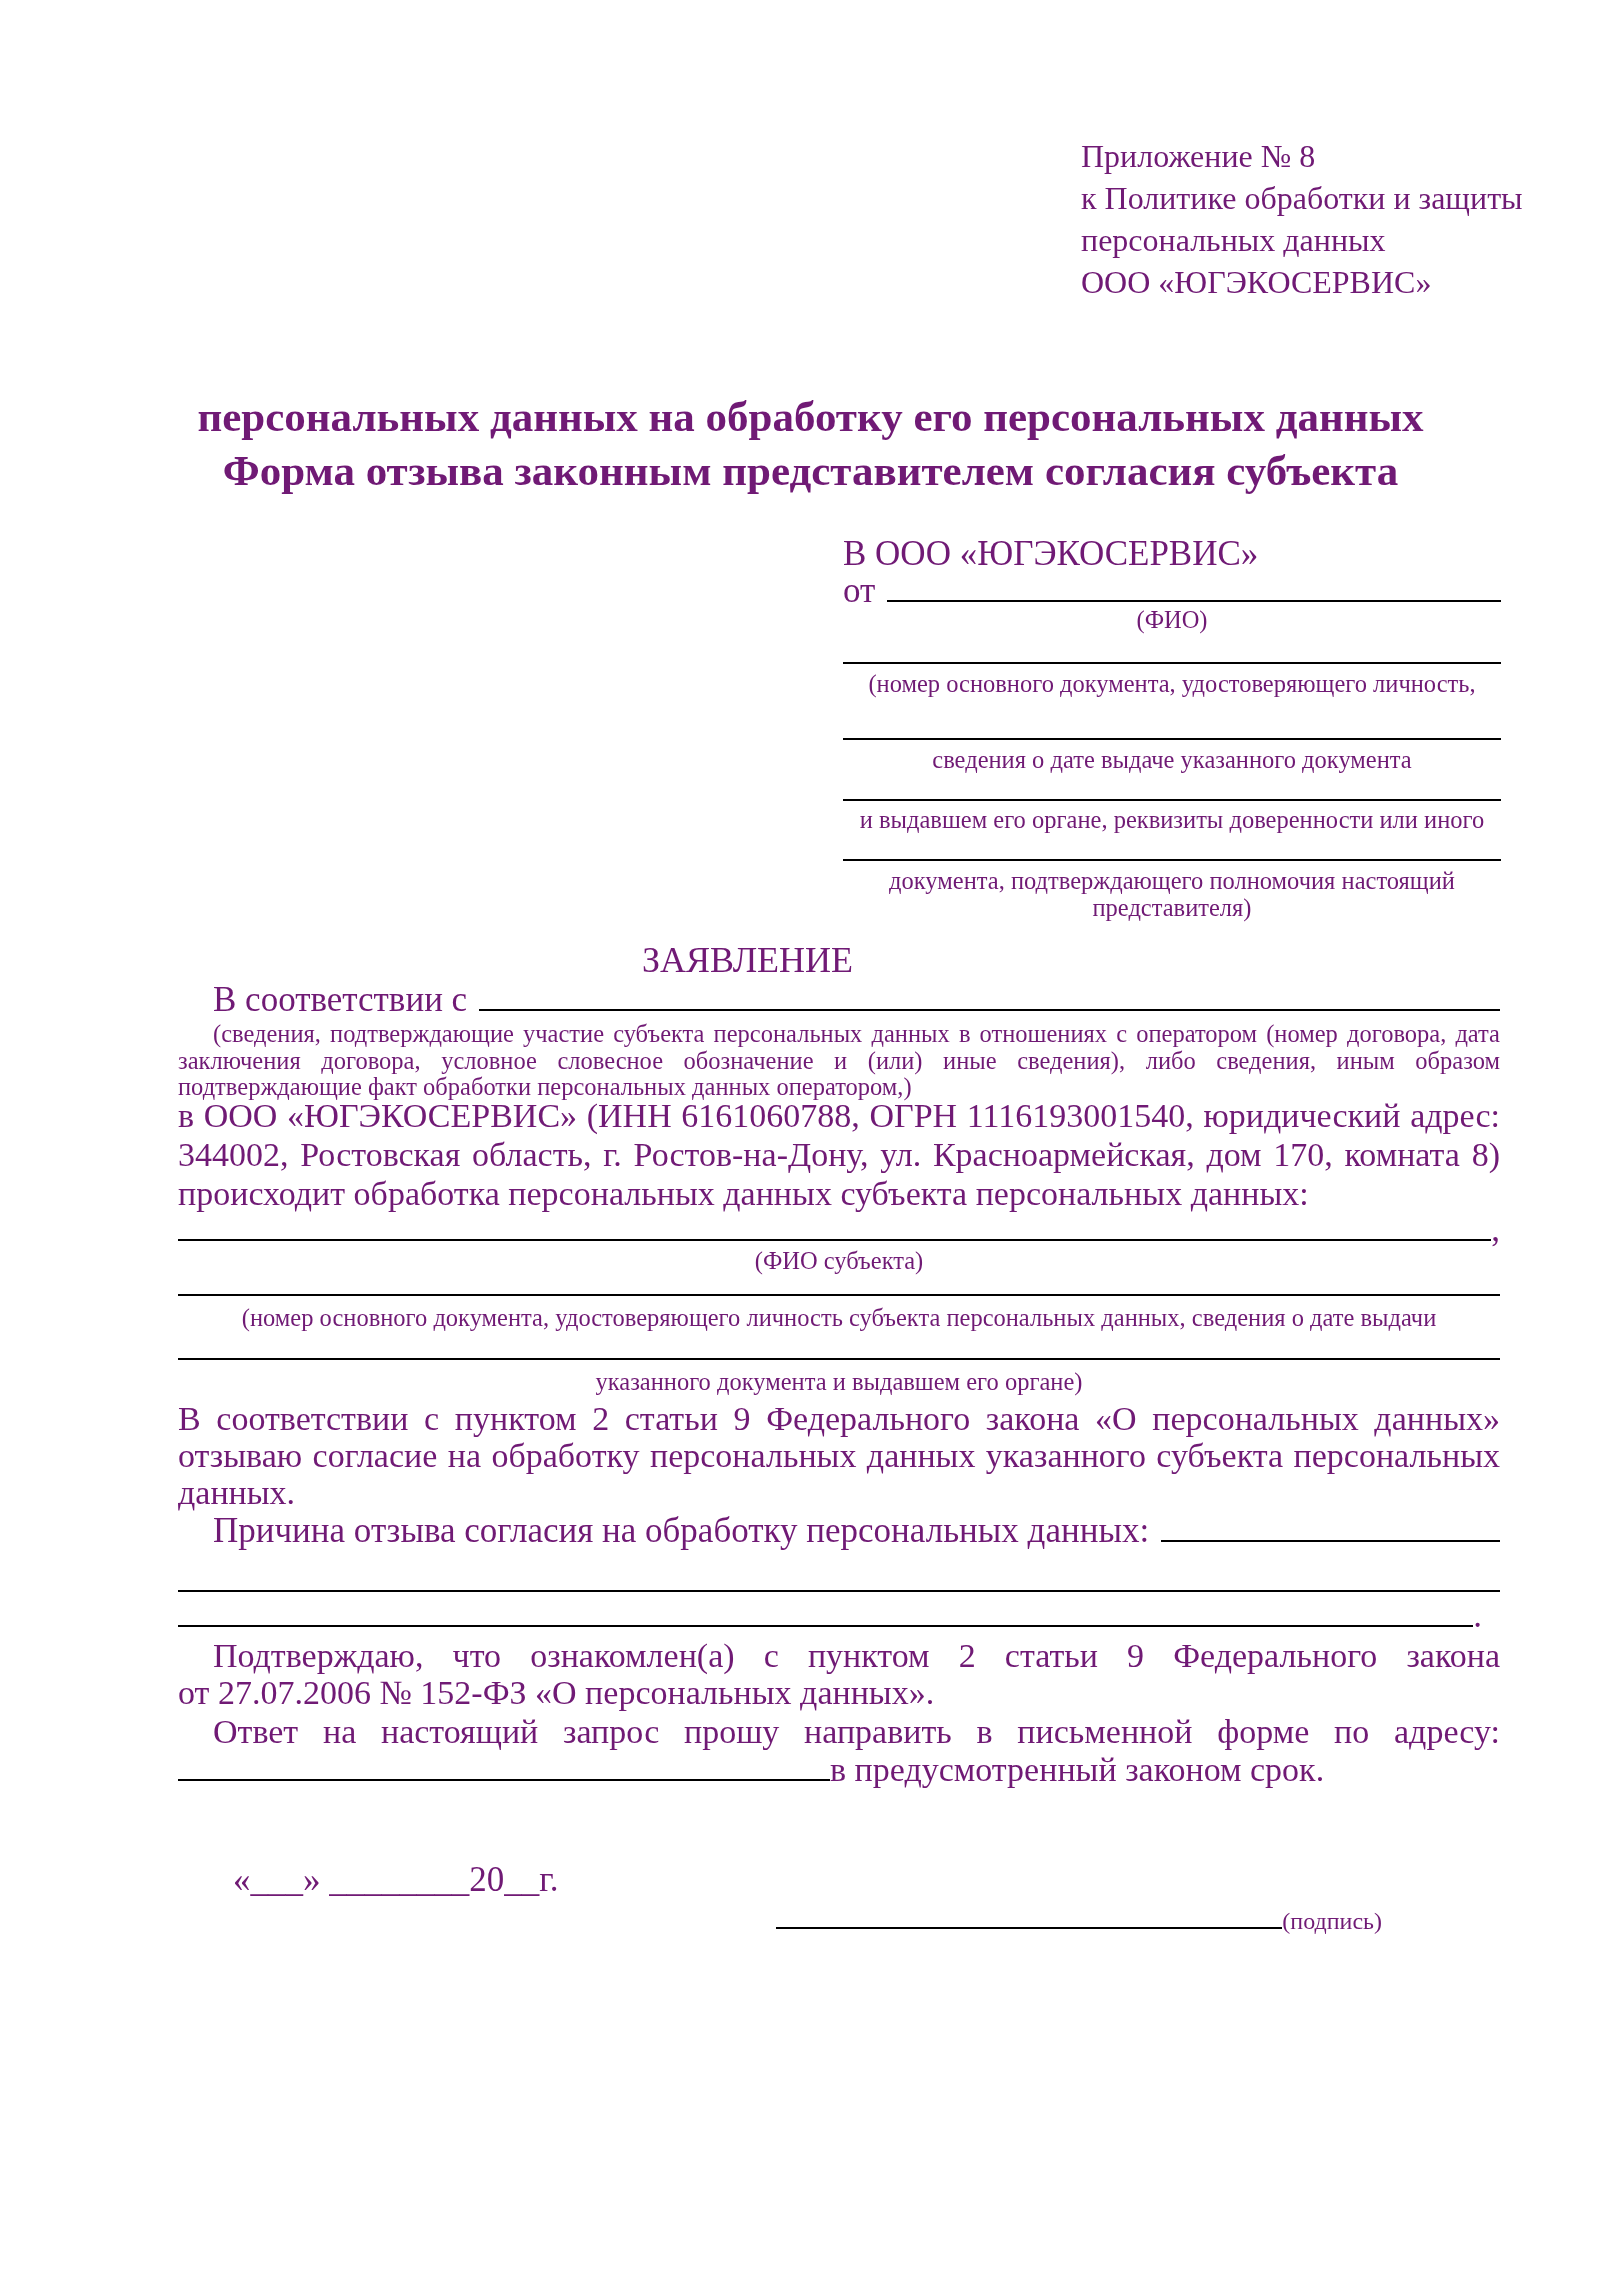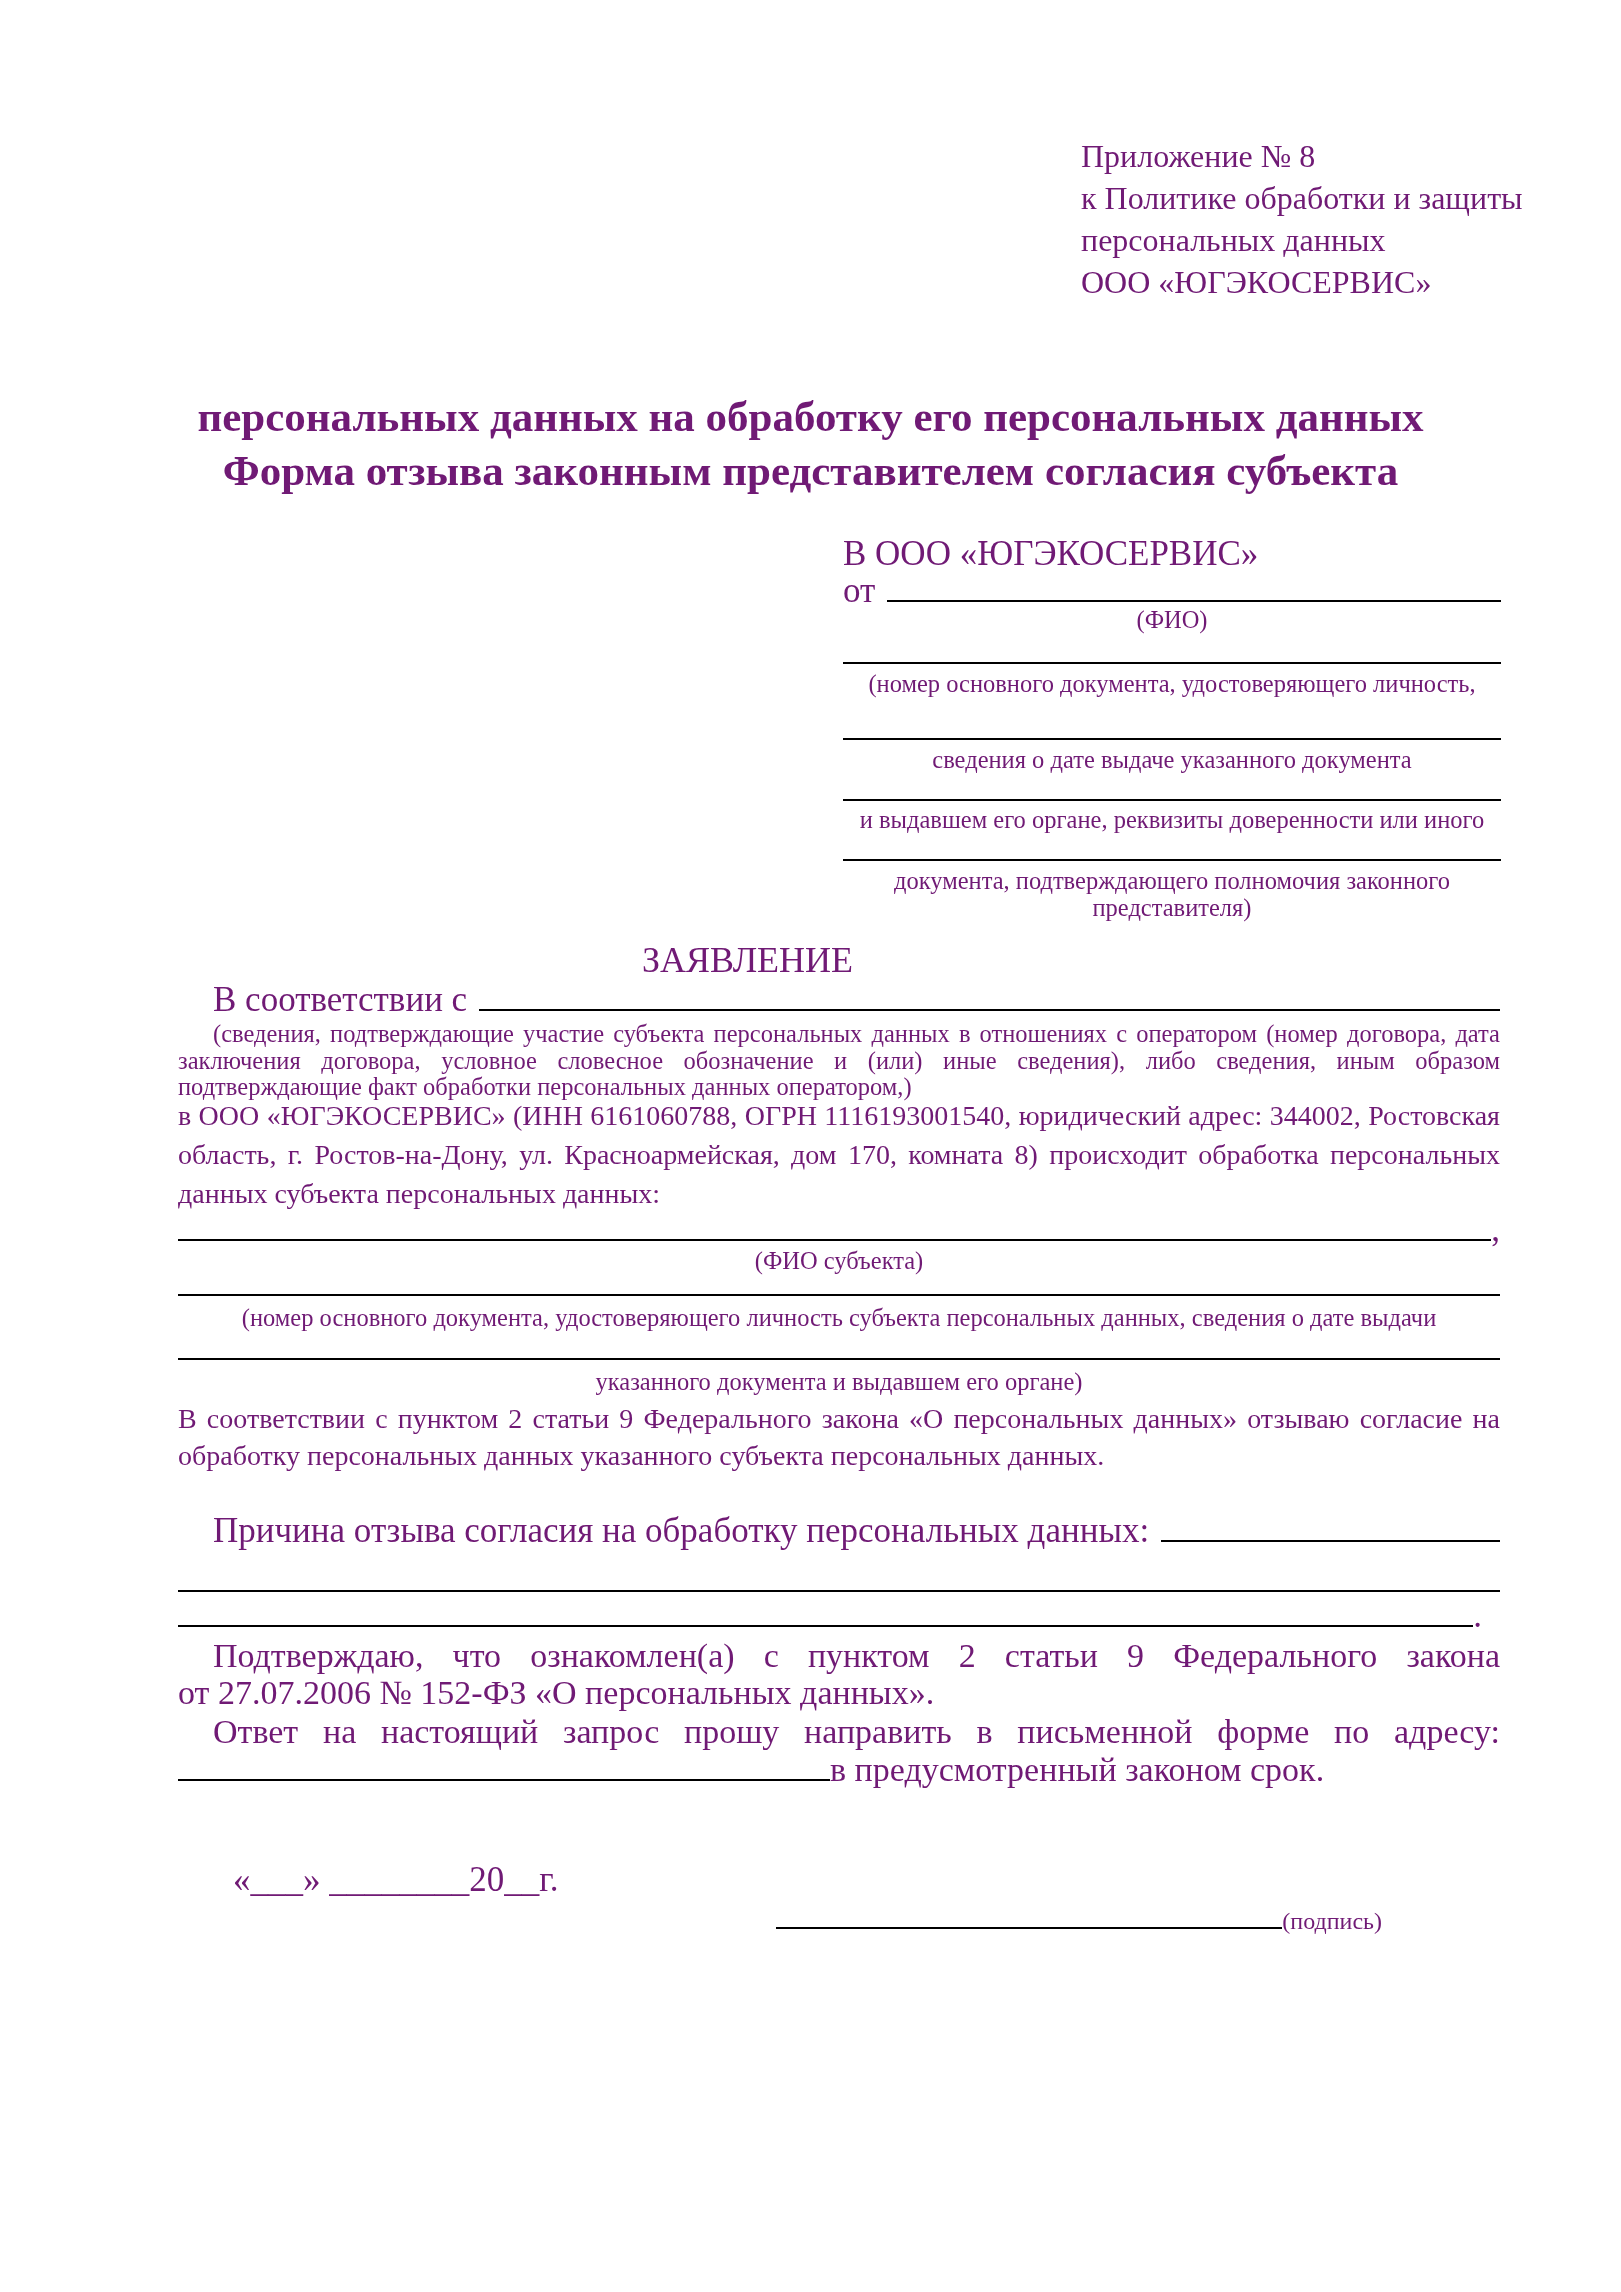--- a/index.html
+++ b/index.html
@@ -41,21 +41,21 @@
   .fill{flex:1 1 auto; height:2px; border-bottom:2.9px solid #000;}
   .gap{margin-left:11.8px;}
   
   .stmt-heading{position:absolute; left:178px; top:939px; width:1139px; text-align:center; font-size:36px;}
   .intro{position:absolute; left:178px; top:980px; width:1322px; font-size:35px;}
   .indent{margin-left:35px;}
   .small-print{
     position:absolute; left:178px; top:1021px; width:1322px;
     font-size:24.5px; line-height:26.5px; text-align:justify; text-indent:35px;
   }
-  .body-par{font-size:28px; line-height:39px; text-align:justify;}
+  .body-par{font-size:34px; line-height:39px; text-align:justify;}
   .operator-par{position:absolute; left:178px; top:1096px; width:1322px;}
   .subj-row{position:absolute; left:178px; top:1210px; width:1322px; font-size:35px;}
   .subj-cap{position:absolute; left:178px; top:1247px; width:1322px;}
   .doc-line1{position:absolute; left:178px; top:1294px; width:1322px;}
   .doc-cap1{position:absolute; left:178px; top:1304px; width:1322px;}
   .doc-line2{position:absolute; left:178px; top:1358px; width:1322px;}
   .doc-cap2{position:absolute; left:178px; top:1368px; width:1322px;}
   .hr2{height:0; border-top:2.9px solid #000;}
   .law-par{position:absolute; left:178px; top:1400px; width:1322px; line-height:37px;}
   .reason-row{position:absolute; left:178px; top:1511px; width:1322px; font-size:35px;}
@@ -101,21 +101,21 @@
     <div class="hr a-line1"></div>
     <div class="acap small a-cap1">(номер основного документа, удостоверяющего личность,</div>
 
     <div class="hr a-line2"></div>
     <div class="acap small a-cap2">сведения о дате выдаче указанного документа</div>
 
     <div class="hr a-line3"></div>
     <div class="acap small a-cap3">и выдавшем его органе, реквизиты доверенности или иного</div>
 
     <div class="hr a-line4"></div>
-    <div class="acap small a-cap4">документа, подтверждающего полномочия законного представителя)</div>
+    <div class="acap small a-cap4">документа, подтверждающего полномочия настоящий представителя)</div>
   </div>
 
   <div class="stmt-heading">ЗАЯВЛЕНИЕ</div>
 
   <div class="intro row">
     <span class="indent nowrap">В соответствии с</span>
     <span class="fill gap"></span>
   </div>
 
   <div class="small-print">(сведения, подтверждающие участие субъекта персональных данных в отношениях с оператором (номер договора, дата заключения договора, условное словесное обозначение и (или) иные сведения), либо сведения, иным образом подтверждающие факт обработки персональных данных оператором,)</div>

